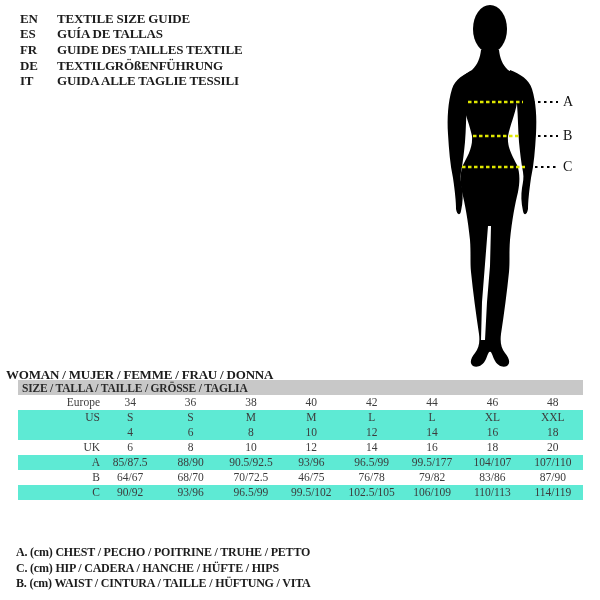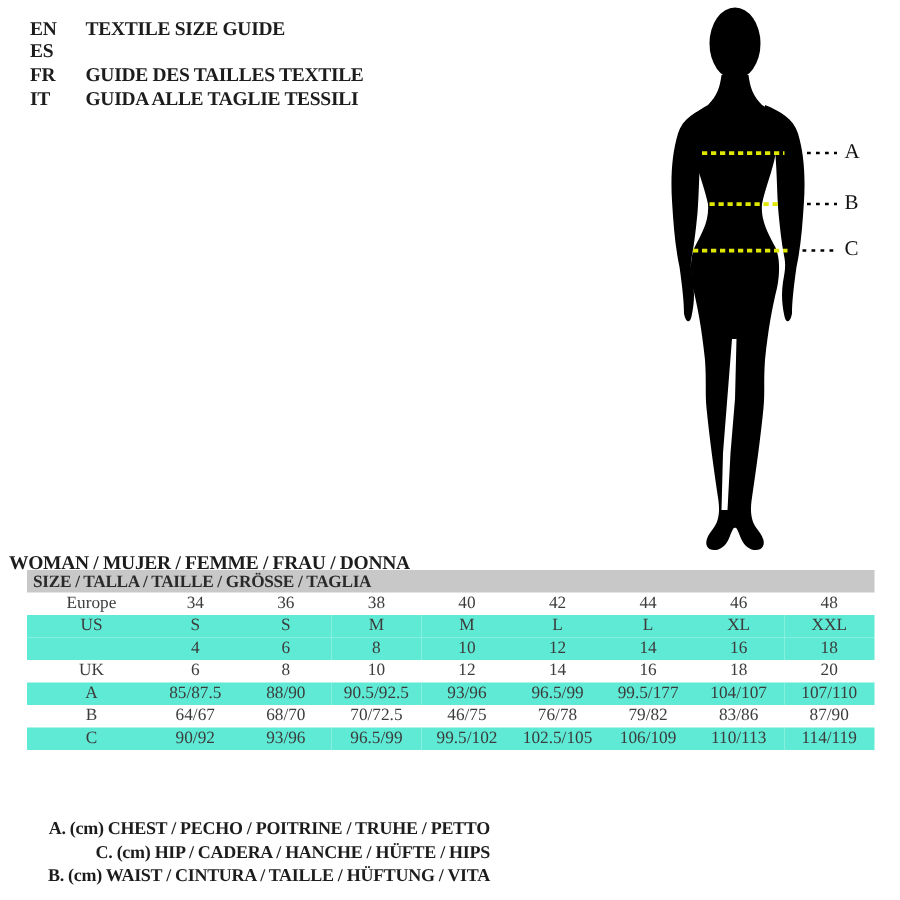--- a/index.html
+++ b/index.html
@@ -30,43 +30,48 @@
   .size-table {
     position:absolute; left:18px; top:380px; width:565px;
     border-collapse:collapse; table-layout:fixed;
     font-size:11.5px; color:#3c3c3c;
   }
   .size-table th.tbl-header {
     background:#c8c8c8; text-align:left; font-weight:700; font-size:11.5px;
     color:#2a2a2a; padding:0 0 0 4px; height:15px; letter-spacing:-0.2px;
   }
   .size-table td { height:15px; padding:0; text-align:center; line-height:15px; white-space:nowrap; }
-  .size-table td.row-label { text-align:center; padding-left:4px; }
+  .size-table td.row-label { text-align:right; padding-left:4px; }
   .size-table tr.shaded { background:#5eead4; }
 
   
-  .legend { position:absolute; left:32px; top:545px;text-align:right; }
+  .legend { position:absolute; left:16px; top:545px; }
   .legend-line { font-size:12px; font-weight:700; line-height:15.6px; letter-spacing:-0.2px; white-space:nowrap; }
 </style>
 </head>
 <body>
 
 <div class="canvas">
 
   <div class="lang-list">
     <div class="lang-row">
       <span class="lang-code">EN</span>
       <span class="lang-label">TEXTILE SIZE GUIDE</span>
     </div>
     <div class="lang-row">
       <span class="lang-code">ES</span>
+      <span class="lang-label">GUÍA DE TALLAS</span>
     </div>
     <div class="lang-row">
       <span class="lang-code">FR</span>
       <span class="lang-label">GUIDE DES TAILLES TEXTILE</span>
+    </div>
+    <div class="lang-row">
+      <span class="lang-code">DE</span>
+      <span class="lang-label">TEXTILGRÖßENFÜHRUNG</span>
     </div>
     <div class="lang-row">
       <span class="lang-code">IT</span>
       <span class="lang-label">GUIDA ALLE TAGLIE TESSILI</span>
     </div>
   </div>
 
   <div class="figure-wrap">
     <svg class="figure-svg" width="145" height="370" viewBox="0 0 145 370">
 

